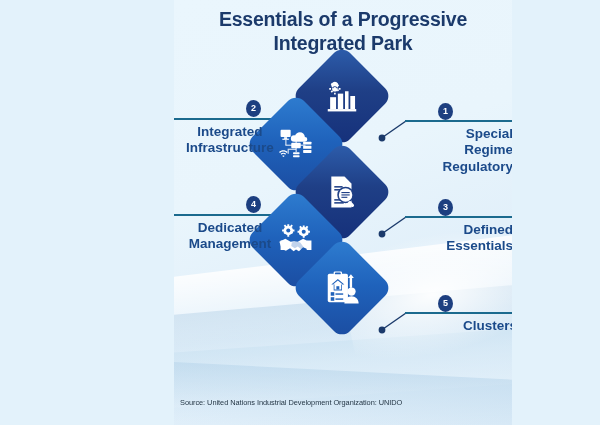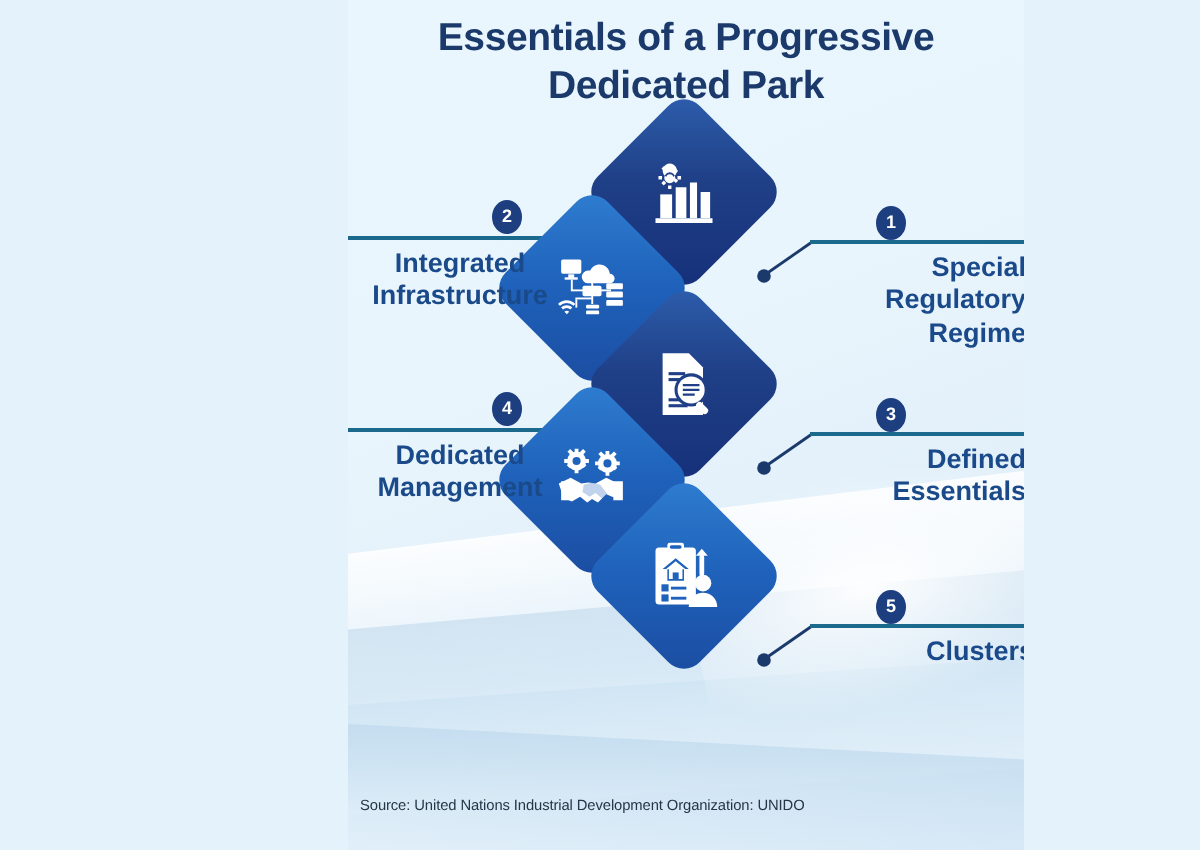--- a/index.html
+++ b/index.html
@@ -102,21 +102,21 @@
   <div id="panel">
 
     <div class="wave w1"></div>
     <div class="wave w2"></div>
     <div class="wave w3"></div>
     <div class="wave w4"></div>
     <div class="wave w5"></div>
 
     <div id="title">
       <div>Essentials of a Progressive</div>
-      <div>Dedicated Park</div>
+      <div>Integrated Park</div>
     </div>
 
     <svg class="conn" style="left:202px; top:114px; width:160px; height:30px;">
       <circle cx="6" cy="24" r="3.4"></circle>
       <line x1="7" y1="23" x2="30" y2="7"></line>
       <line class="rule" x1="29" y1="7" x2="150" y2="7"></line>
     </svg>
 
     <svg class="conn" style="left:-6px; top:112px; width:140px; height:30px;">
       <circle cx="132" cy="24" r="3.4"></circle>
@@ -266,22 +266,22 @@
 
           <rect x="45" y="14" width="4" height="18" rx="2"></rect>
           <path d="M47 9l5 6h-10z"></path>
         </svg>
       </div>
     </div>
 
     <div class="badge" style="left:264px; top:103px;">1</div>
     <div class="label right" style="left:231px; top:126px; width:108px;">
       <div>Special</div>
+      <div>Regime</div>
       <div>Regulatory</div>
-      <div>Regime</div>
     </div>
 
     <div class="badge" style="left:72px; top:100px;">2</div>
     <div class="label left" style="left:-4px; top:124px; width:120px;">
       <div>Integrated</div>
       <div>Infrastructure</div>
     </div>
 
     <div class="badge" style="left:264px; top:199px;">3</div>
     <div class="label right" style="left:231px; top:222px; width:108px;">

